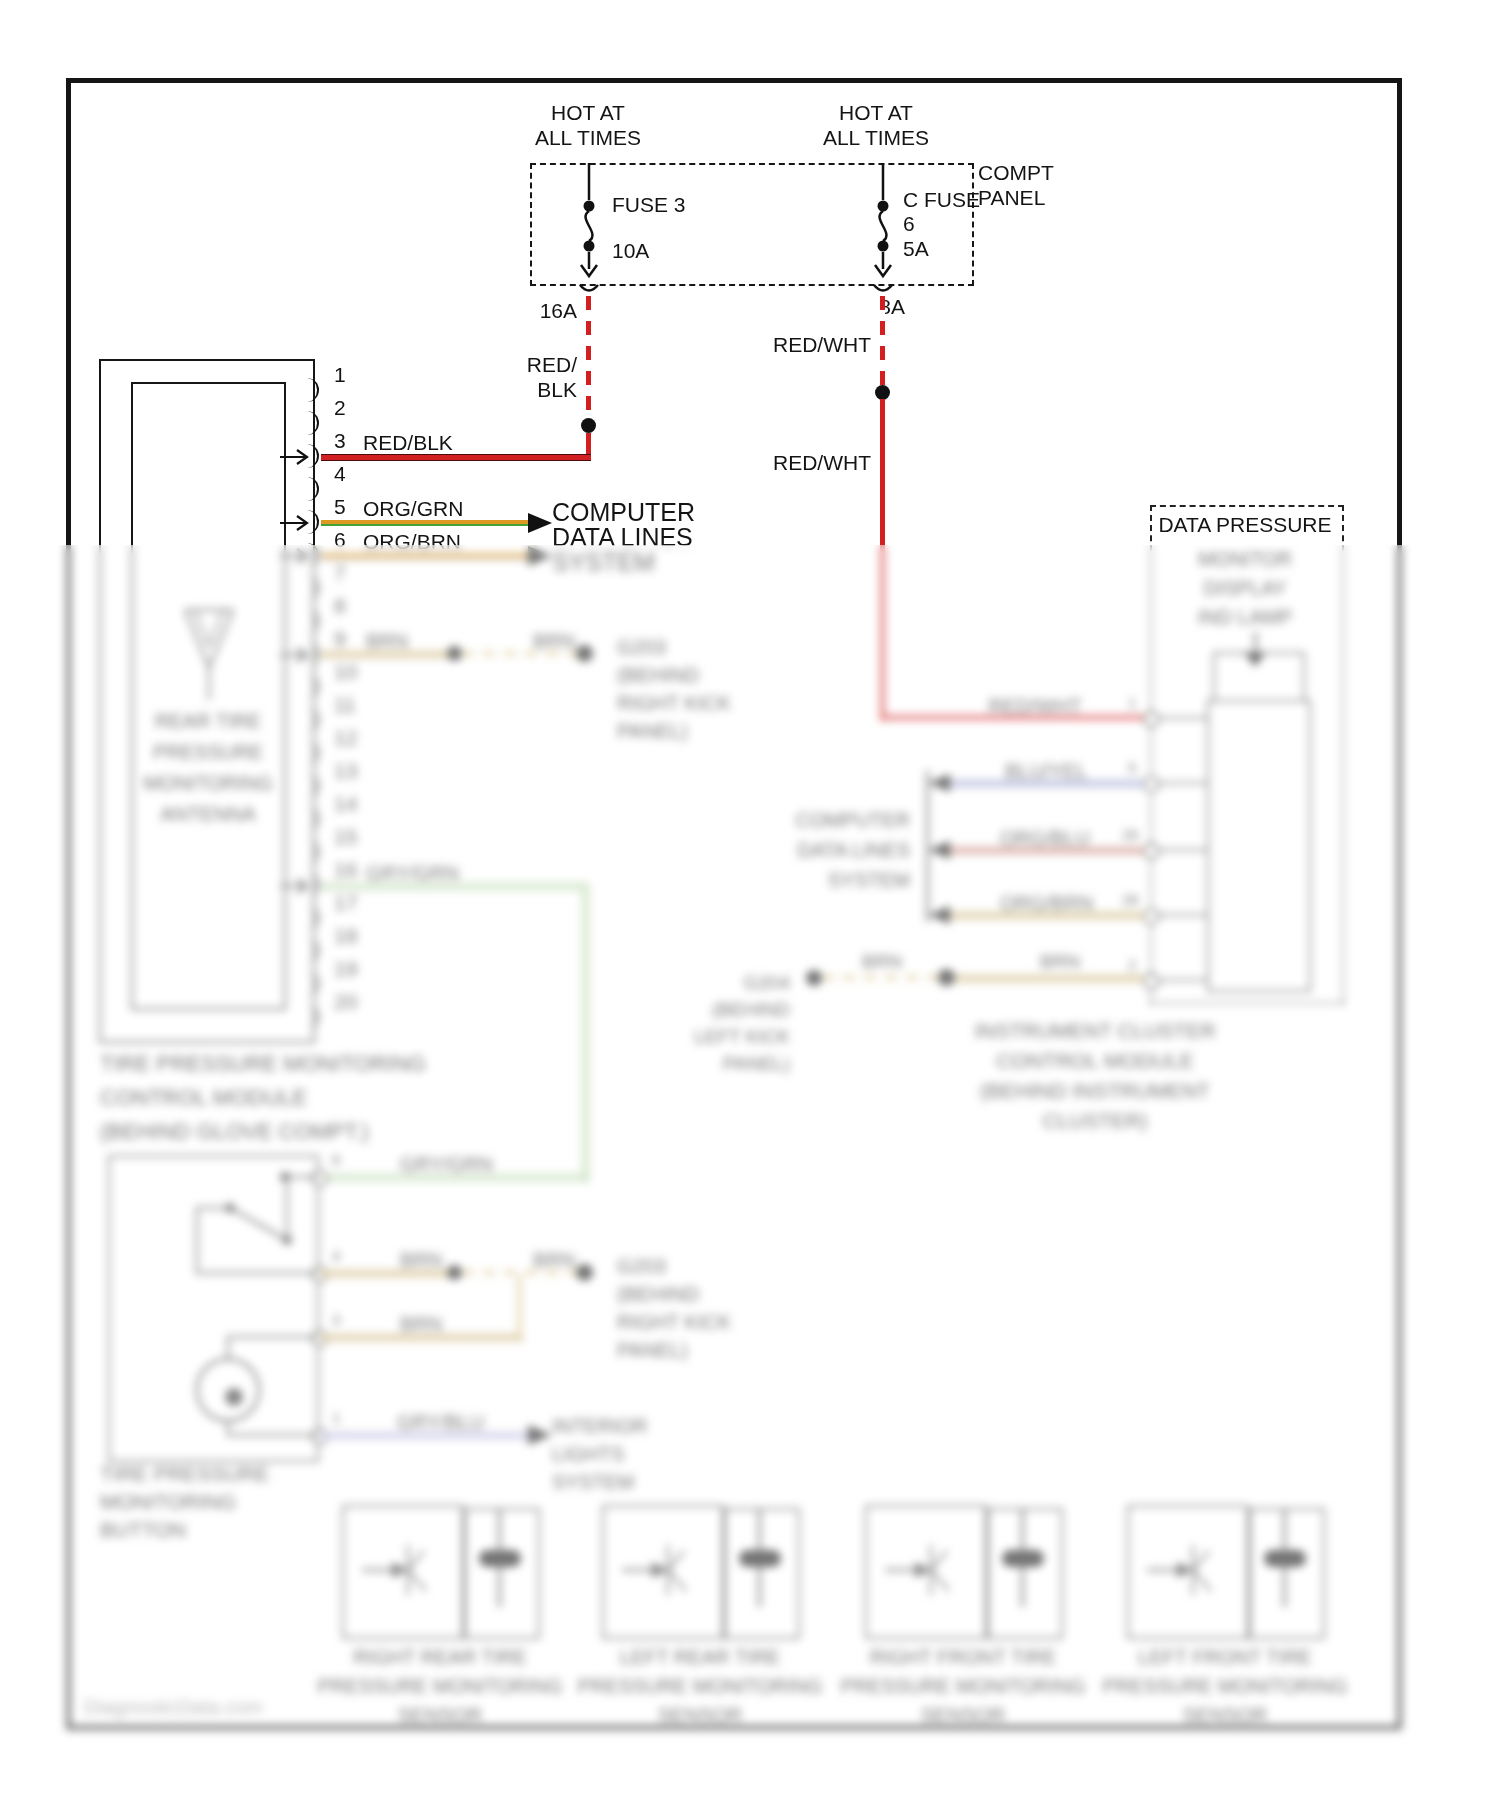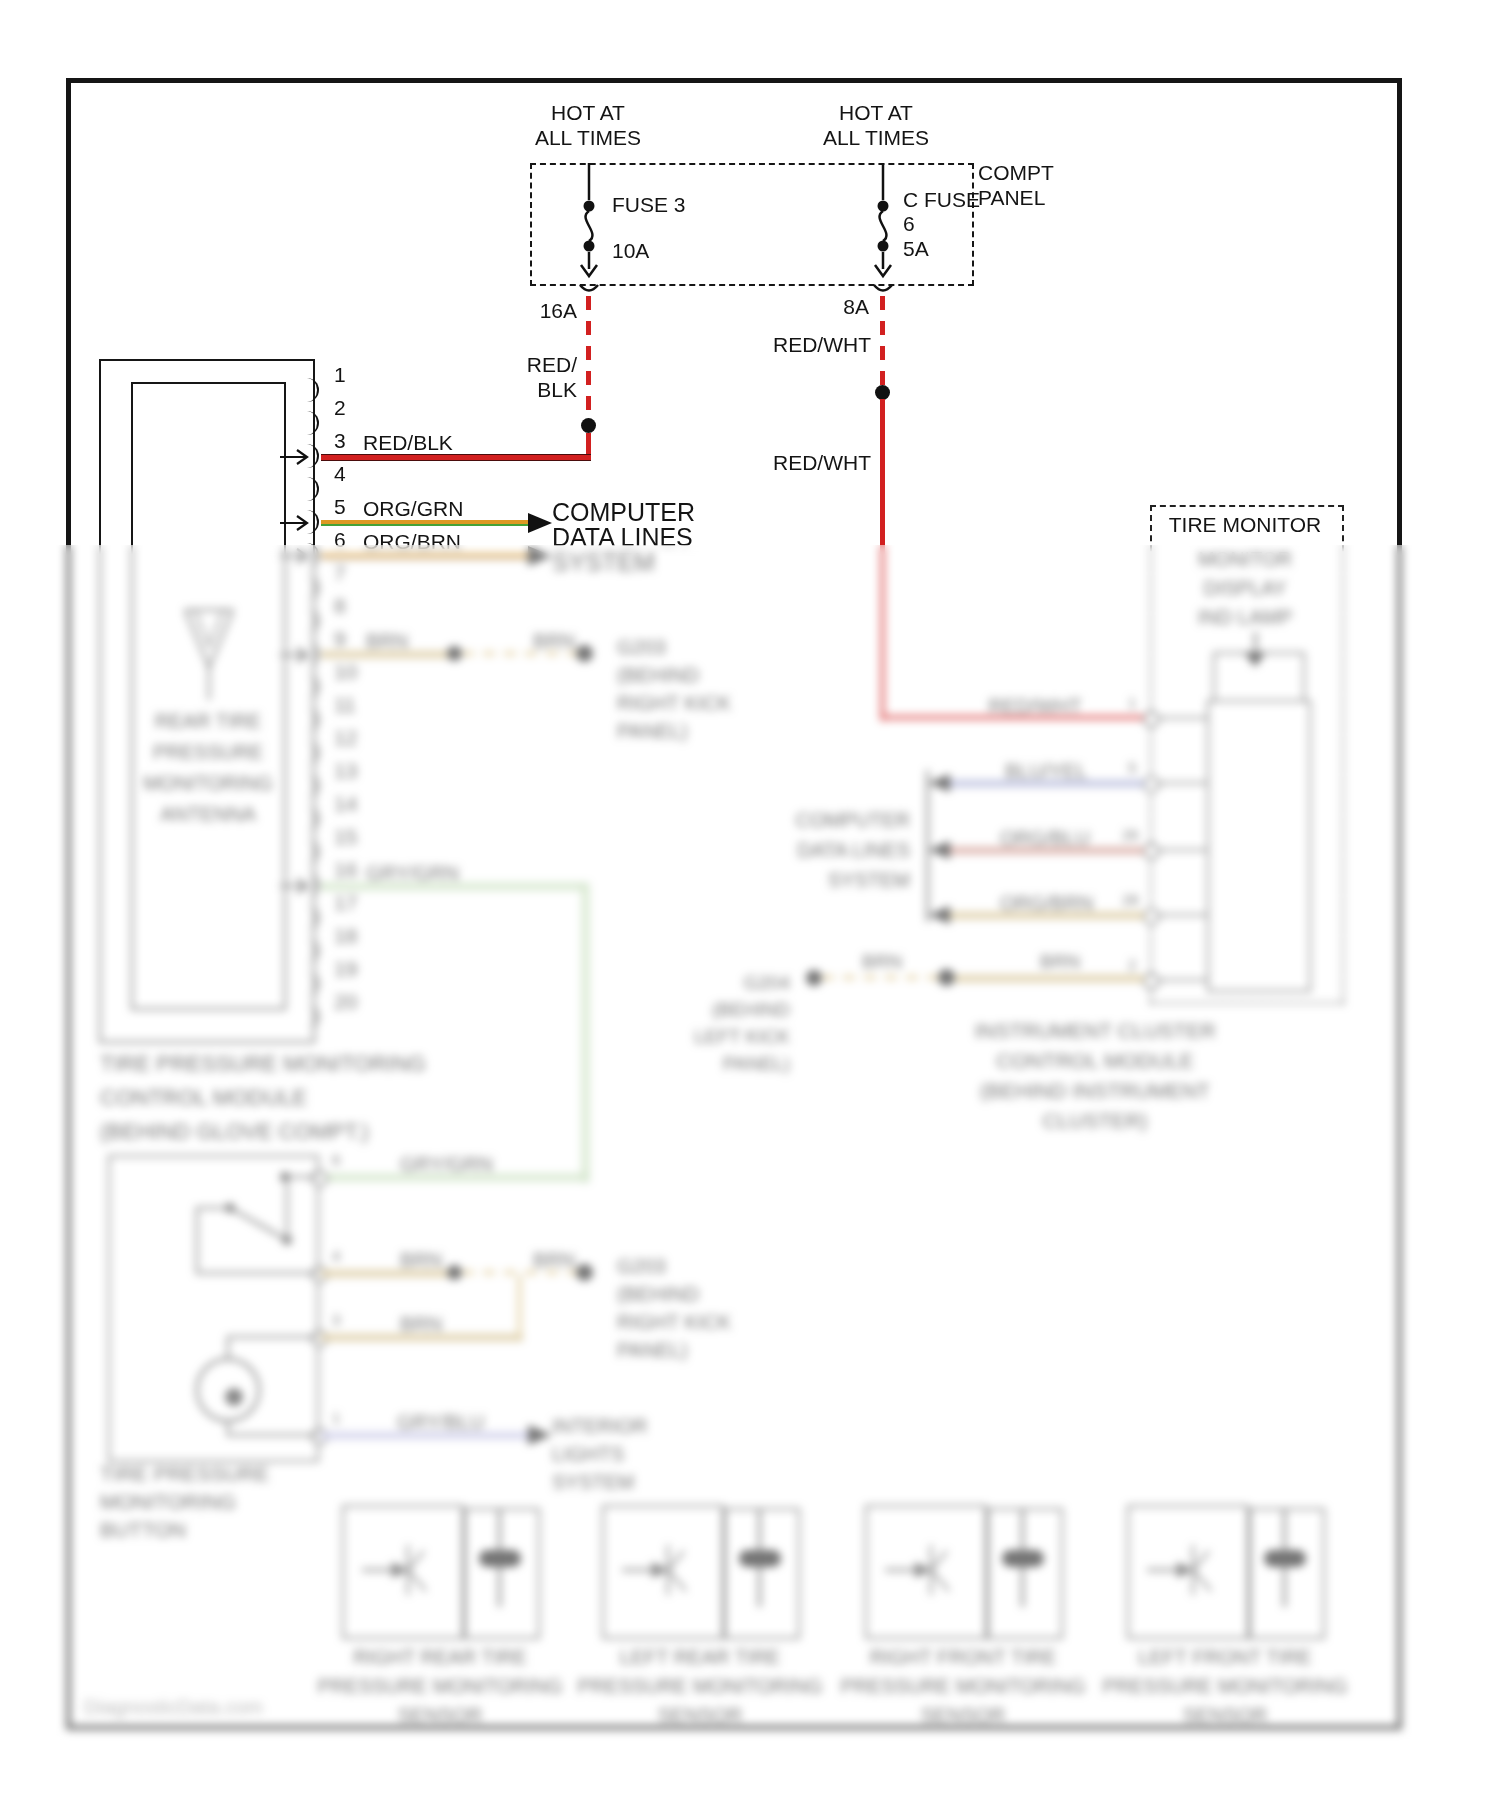--- a/index.html
+++ b/index.html
@@ -75,21 +75,21 @@
     <circle cx="20" cy="43" r="5.5" fill="#111"></circle>
     <path d="M20 48 C8 56 32 70 20 78" stroke="#111" stroke-width="2.5" fill="none"></path>
     <circle cx="20" cy="83" r="5.5" fill="#111"></circle>
     <path d="M20 89 V106" stroke="#111" stroke-width="2.5" fill="none"></path>
     <path d="M12 102 L20 113 L28 102" stroke="#111" stroke-width="2.5" fill="none"></path>
     <path d="M11 122 Q20 133 29 122" stroke="#111" stroke-width="2.5" fill="none"></path>
   </svg>
   <div class="lbl" style="left:903px;top:188px;line-height:24px">C FUSE
 6</div>
   <div class="lbl" style="left:903px;top:236px">5A</div>
-  <div class="lbl rt" style="left:800px;top:294px;width:69px">8A</div>
+  <div class="lbl rt" style="left:836px;top:294px;width:69px">8A</div>
 
   <div class="wirev rdashv" style="left:586px;top:296px;height:124px"></div>
   <div class="lbl rt" style="left:470px;top:352px;width:107px">RED/
 BLK</div>
   <div class="dot" style="left:581px;top:418px;width:15px;height:15px"></div>
   <div class="wirev red" style="left:586px;top:433px;height:26px"></div>
   <div class="wireh red" style="left:321px;top:454px;width:270px;border-top:1px solid #4a0c0c;border-bottom:1px solid #4a0c0c"></div>
   <div class="lbl" style="left:363px;top:430px">RED/BLK</div>
 
   <div class="wirev rdashv" style="left:880px;top:296px;height:90px"></div>
@@ -196,21 +196,21 @@
 RIGHT KICK
 PANEL)</div>
 
   <div class="wireh pgreen" style="left:321px;top:883px;width:266px"></div>
   <div class="wirev pgreenv" style="left:582px;top:883px;height:297px"></div>
   <div class="wireh pgreen" style="left:321px;top:1174px;width:266px"></div>
   <div class="lbl sm" style="left:366px;top:859px">GRY/GRN</div>
   <div class="lbl sm" style="left:400px;top:1150px">GRY/GRN</div>
 
   <div class="dashedbox" style="left:1150px;top:505px;width:190px;height:495px;border-color:#222"></div>
-  <div class="lbl ctr" style="left:1155px;top:512px;width:180px">TIRE MONITOR</div>
+  <div class="lbl ctr" style="left:1155px;top:512px;width:180px">DATA PRESSURE</div>
   <div class="lbl sm ctr" style="left:1160px;top:545px;width:170px;line-height:29px">MONITOR
 DISPLAY
 IND LAMP</div>
   <div class="stub" style="left:1254px;top:632px;width:3px;height:22px"></div>
   <div class="box soft" style="left:1213px;top:652px;width:88px;height:46px"></div>
   <div class="tri-d" style="left:1244px;top:652px"></div>
   <div class="box soft" style="left:1207px;top:700px;width:100px;height:288px"></div>
 
   <div class="pinc" style="left:1143px;top:711px"></div>
   <div class="pinc" style="left:1143px;top:776px"></div>

